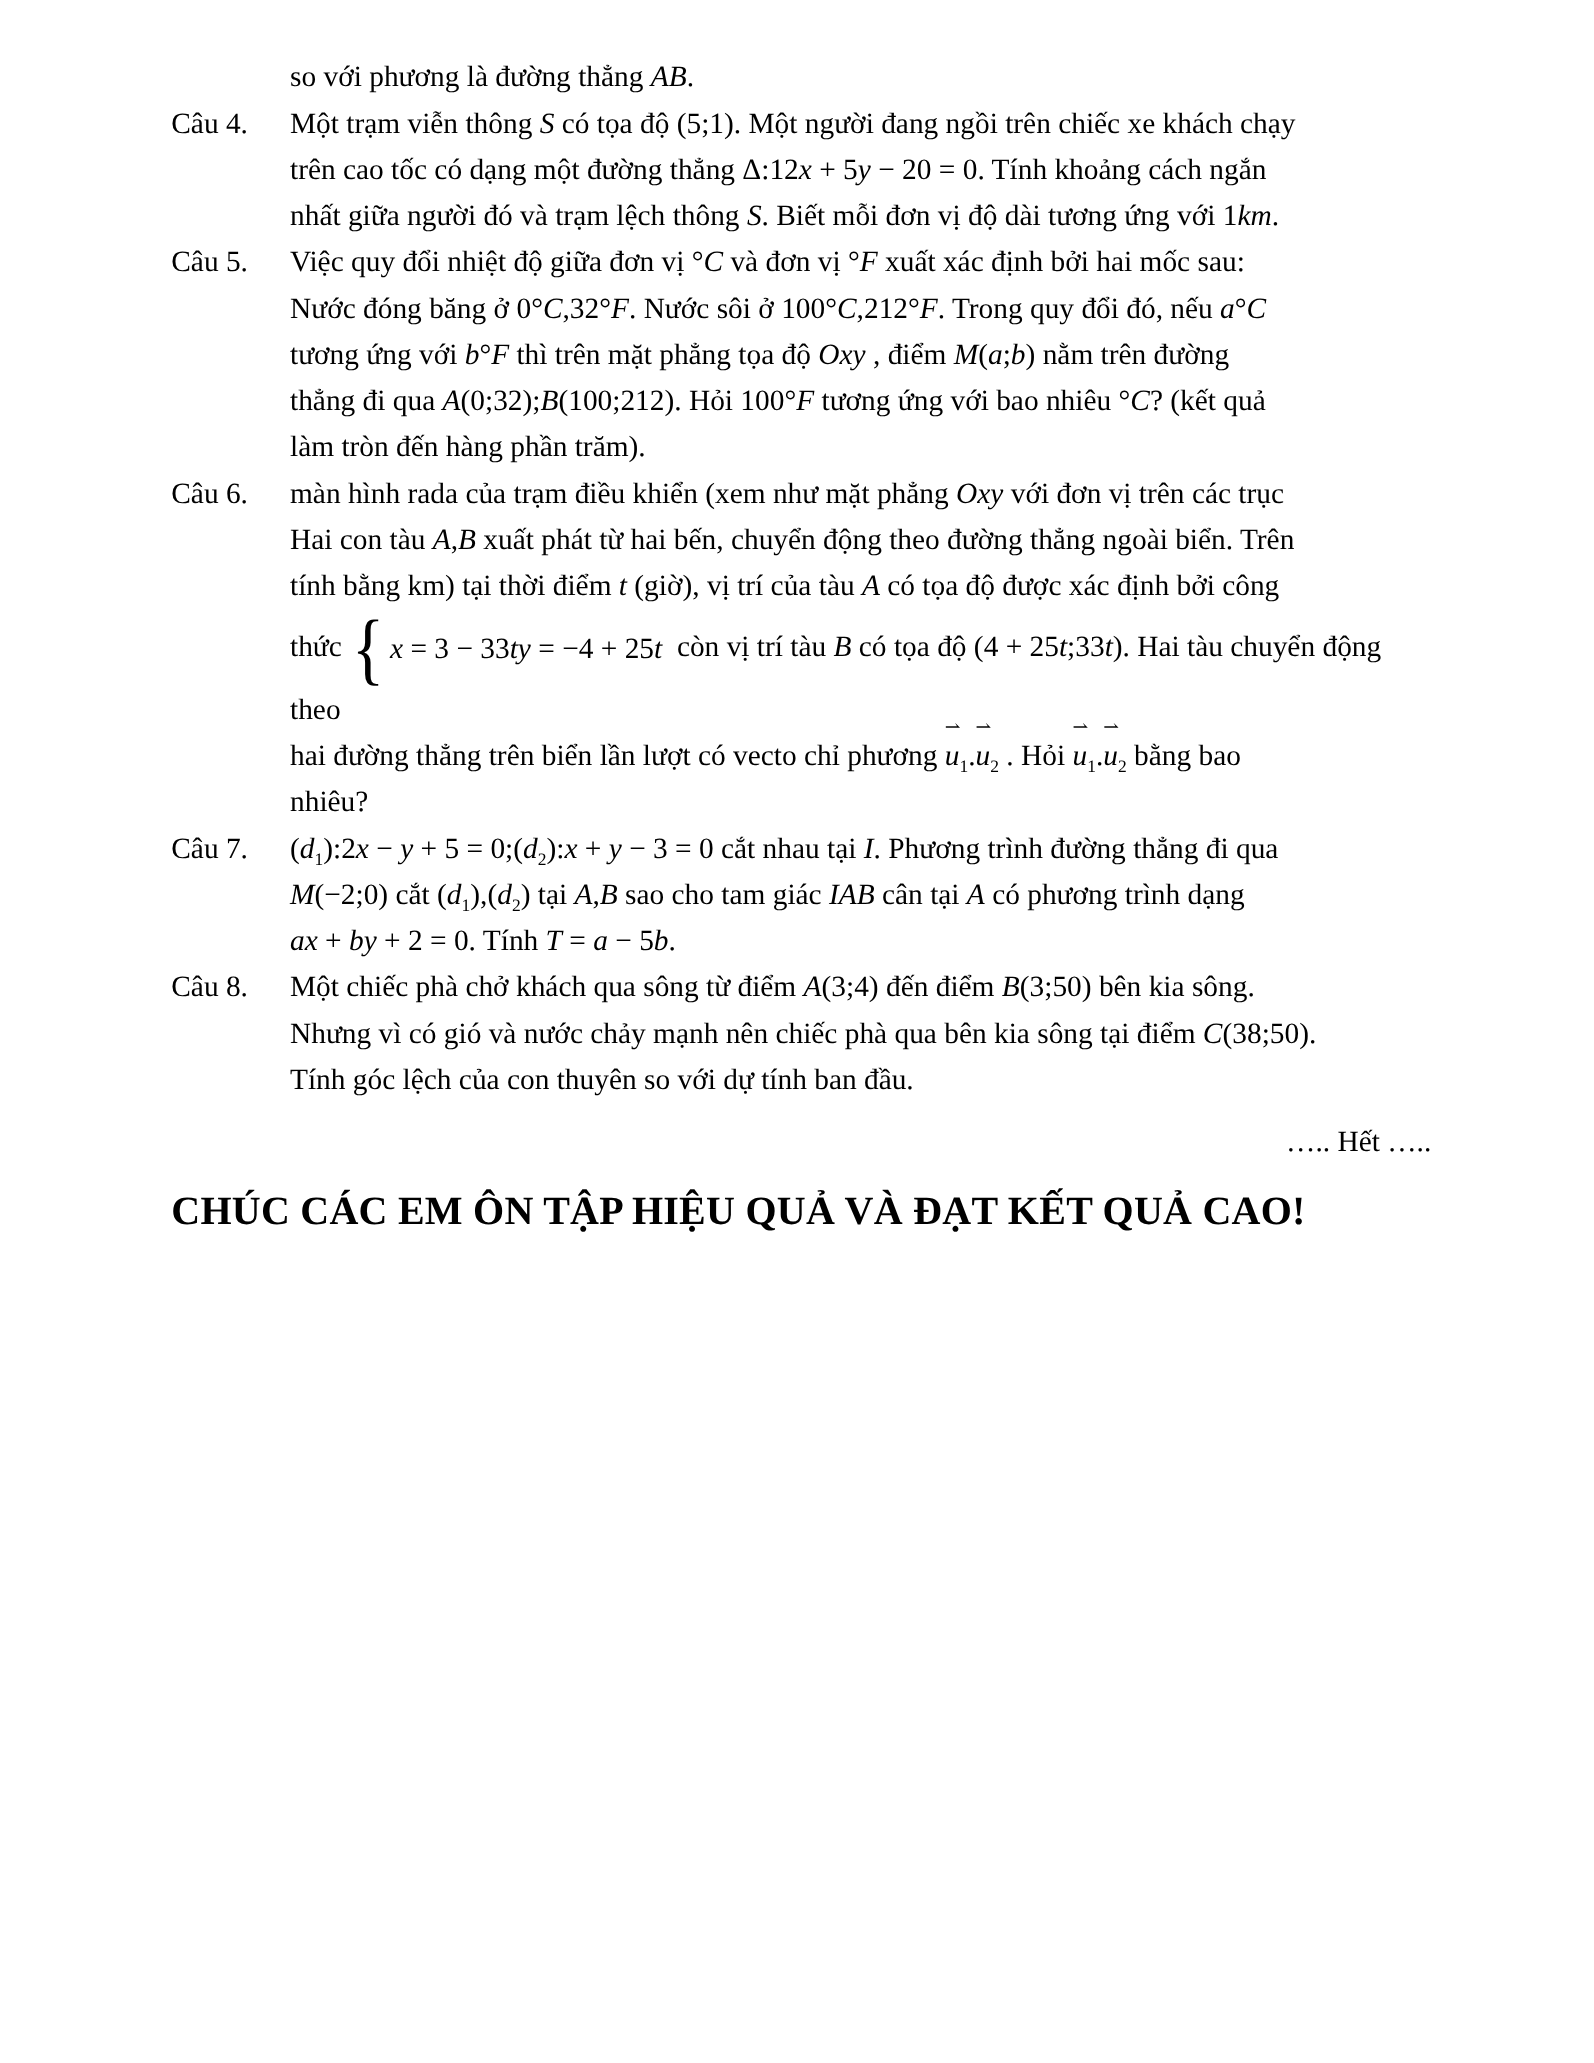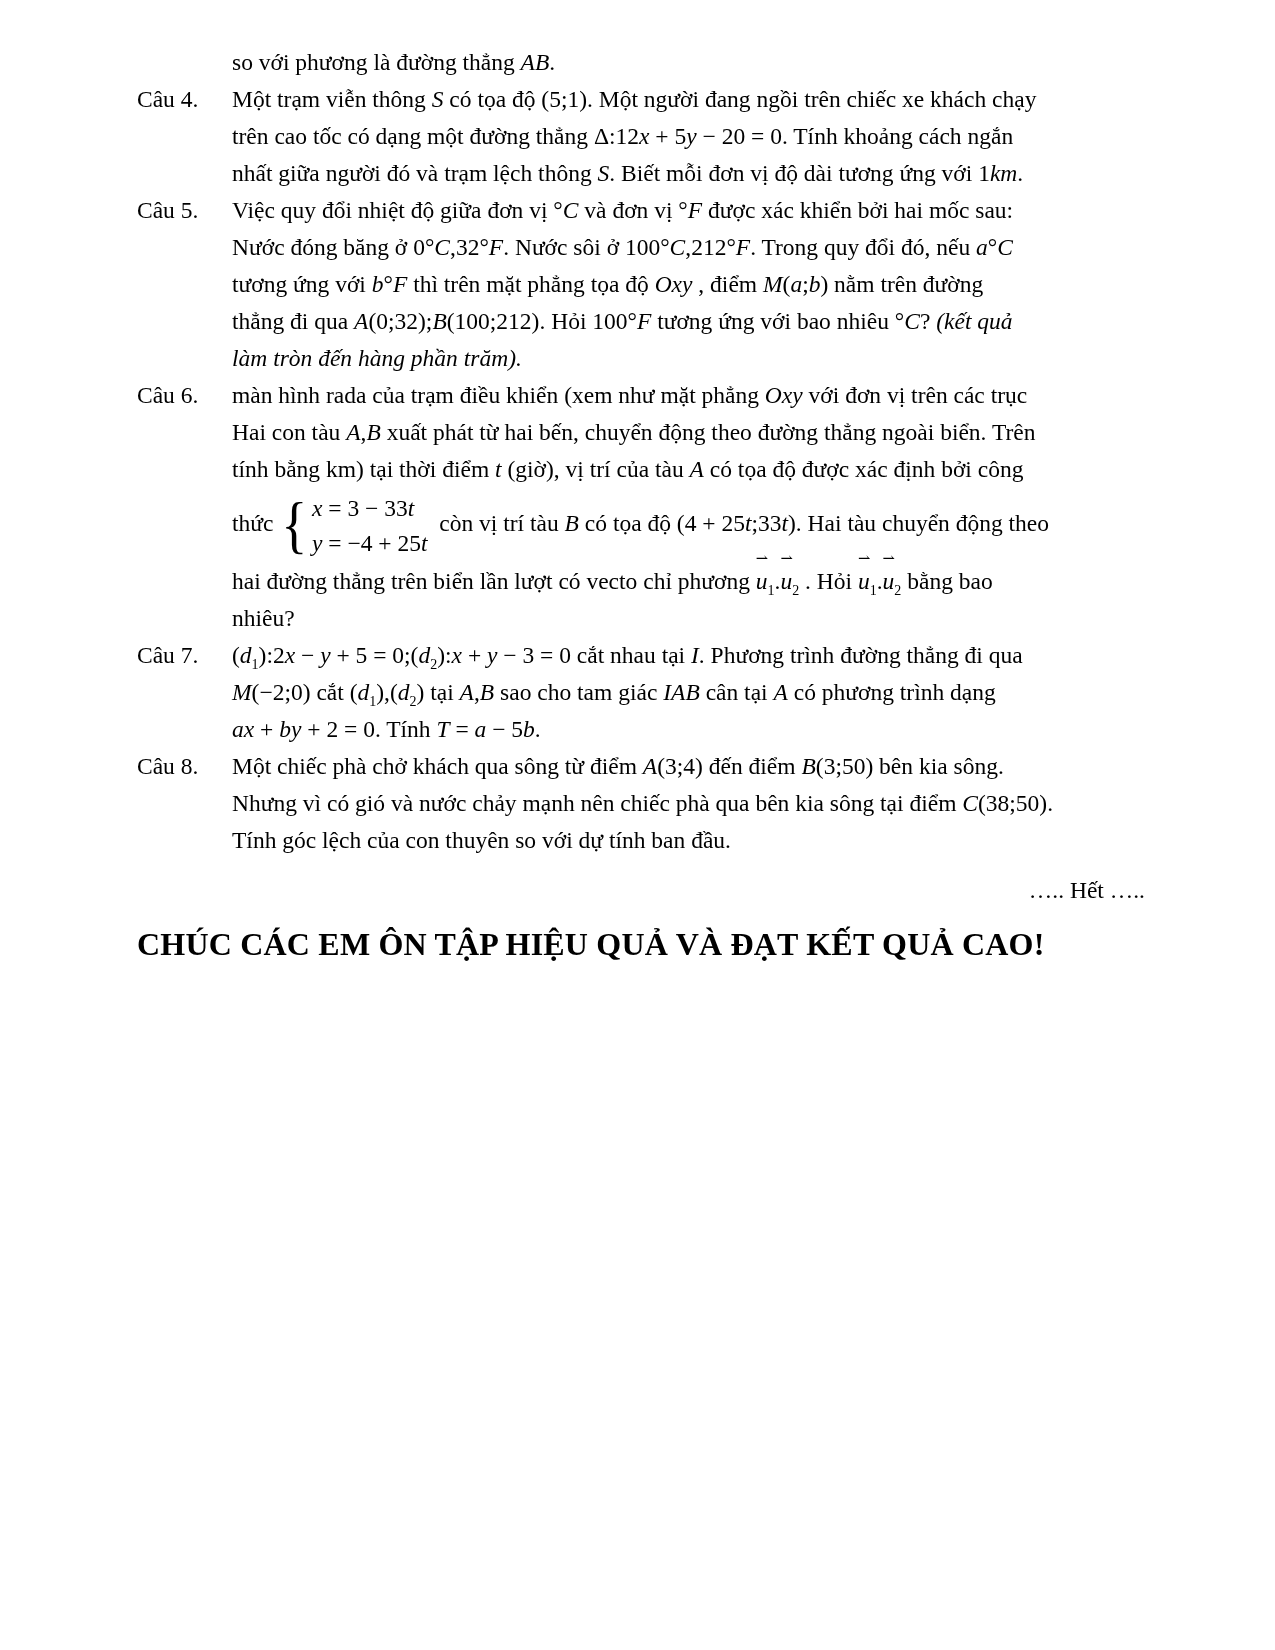--- a/index.html
+++ b/index.html
@@ -19,37 +19,37 @@
   .q-label{
     position:absolute;left:0;top:0;
     font-weight:normal;line-height:37px;white-space:nowrap;
   }
   .line{
     line-height:37px;min-height:37px;
     white-space:pre-wrap;
   }
   .r-n{font-style:normal;}
   .r-m{font-style:italic;}
-  .r-i{font-style:italic;}
+  .r-i{}
   sub{font-size:14px;line-height:0;}
   .vec{position:relative;display:inline-block;}
   .vec-arrow{
     position:absolute;top:-12px;left:0px;
     font-size:15px;font-style:normal;line-height:1;
   }
   .sys{
     display:inline-flex;align-items:center;
     vertical-align:middle;margin:4px 0;
   }
   .brace{
     font-size:64px;line-height:0.85;font-weight:normal;
     transform:scaleX(0.85);display:inline-block;
     margin-right:2px;
   }
-  .sys-lines{display:inline-flex;flex-direction:column;row-gap:3px;}
+  .sys-lines{display:inline-flex;flex-direction:row;row-gap:3px;}
   .sys-line{line-height:32px;white-space:pre;}
   .het{
     text-align:right;line-height:37px;margin-top:13px;
   }
   .wish{
     font-weight:bold;font-size:32px;
     line-height:40px;margin-top:15px;letter-spacing:0.2px;
   }
 </style>
 </head>
@@ -61,21 +61,21 @@
         <div class="line"><span class="r-n">so với phương là đường thẳng </span><span class="r-m">AB</span><span class="r-n">.</span></div>
       </div>
       <div class="q">
         <span class="q-label">Câu 4.</span>
         <div class="line"><span class="r-n">Một trạm viễn thông </span><span class="r-m">S</span><span class="r-n"> có tọa độ (5;1). Một người đang ngồi trên chiếc xe khách chạy</span></div>
         <div class="line"><span class="r-n">trên cao tốc có dạng một đường thẳng Δ:12</span><span class="r-m">x</span><span class="r-n"> + 5</span><span class="r-m">y</span><span class="r-n"> − 20 = 0. Tính khoảng cách ngắn</span></div>
         <div class="line"><span class="r-n">nhất giữa người đó và trạm lệch thông </span><span class="r-m">S</span><span class="r-n">. Biết mỗi đơn vị độ dài tương ứng với 1</span><span class="r-m">km</span><span class="r-n">.</span></div>
       </div>
       <div class="q">
         <span class="q-label">Câu 5.</span>
-        <div class="line"><span class="r-n">Việc quy đổi nhiệt độ giữa đơn vị °</span><span class="r-m">C</span><span class="r-n"> và đơn vị °</span><span class="r-m">F</span><span class="r-n"> được xác khiển bởi hai mốc sau:</span></div>
+        <div class="line"><span class="r-n">Việc quy đổi nhiệt độ giữa đơn vị °</span><span class="r-m">C</span><span class="r-n"> và đơn vị °</span><span class="r-m">F</span><span class="r-n"> xuất xác định bởi hai mốc sau:</span></div>
         <div class="line"><span class="r-n">Nước đóng băng ở 0°</span><span class="r-m">C</span><span class="r-n">,32°</span><span class="r-m">F</span><span class="r-n">. Nước sôi ở 100°</span><span class="r-m">C</span><span class="r-n">,212°</span><span class="r-m">F</span><span class="r-n">. Trong quy đổi đó, nếu </span><span class="r-m">a</span><span class="r-n">°</span><span class="r-m">C</span></div>
         <div class="line"><span class="r-n">tương ứng với </span><span class="r-m">b</span><span class="r-n">°</span><span class="r-m">F</span><span class="r-n"> thì trên mặt phẳng tọa độ </span><span class="r-m">Oxy</span><span class="r-n"> , điểm </span><span class="r-m">M</span><span class="r-n">(</span><span class="r-m">a</span><span class="r-n">;</span><span class="r-m">b</span><span class="r-n">) nằm trên đường</span></div>
         <div class="line"><span class="r-n">thẳng đi qua </span><span class="r-m">A</span><span class="r-n">(0;32);</span><span class="r-m">B</span><span class="r-n">(100;212). Hỏi 100°</span><span class="r-m">F</span><span class="r-n"> tương ứng với bao nhiêu °</span><span class="r-m">C</span><span class="r-n">? </span><span class="r-i">(kết quả</span></div>
         <div class="line"><span class="r-i">làm tròn đến hàng phần trăm).</span></div>
       </div>
       <div class="q">
         <span class="q-label">Câu 6.</span>
         <div class="line"><span class="r-n">màn hình rada của trạm điều khiển (xem như mặt phẳng </span><span class="r-m">Oxy</span><span class="r-n"> với đơn vị trên các trục</span></div>
         <div class="line"><span class="r-n">Hai con tàu </span><span class="r-m">A</span><span class="r-n">,</span><span class="r-m">B</span><span class="r-n"> xuất phát từ hai bến, chuyển động theo đường thẳng ngoài biển. Trên</span></div>
         <div class="line"><span class="r-n">tính bằng km) tại thời điểm </span><span class="r-m">t</span><span class="r-n"> (giờ), vị trí của tàu </span><span class="r-m">A</span><span class="r-n"> có tọa độ được xác định bởi công</span></div>

